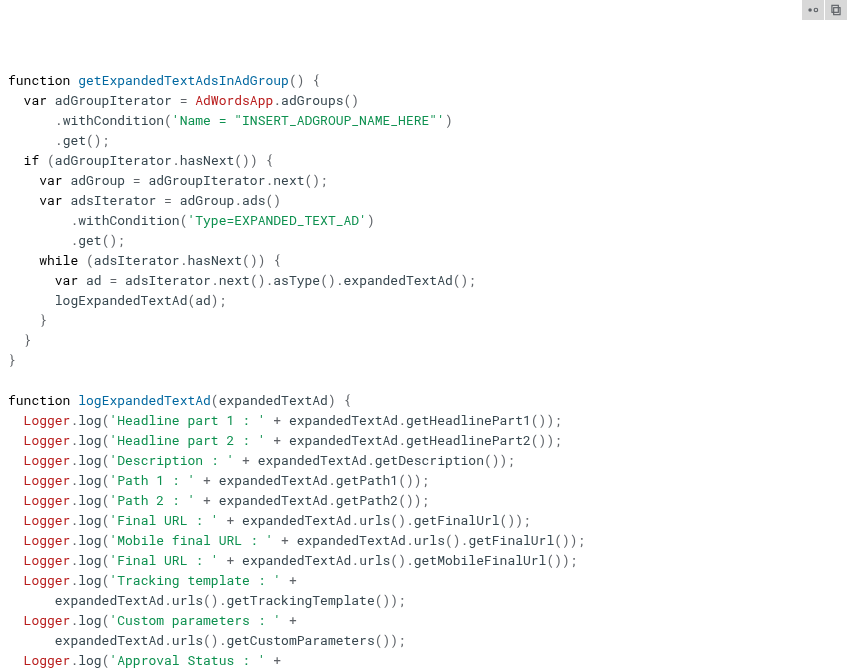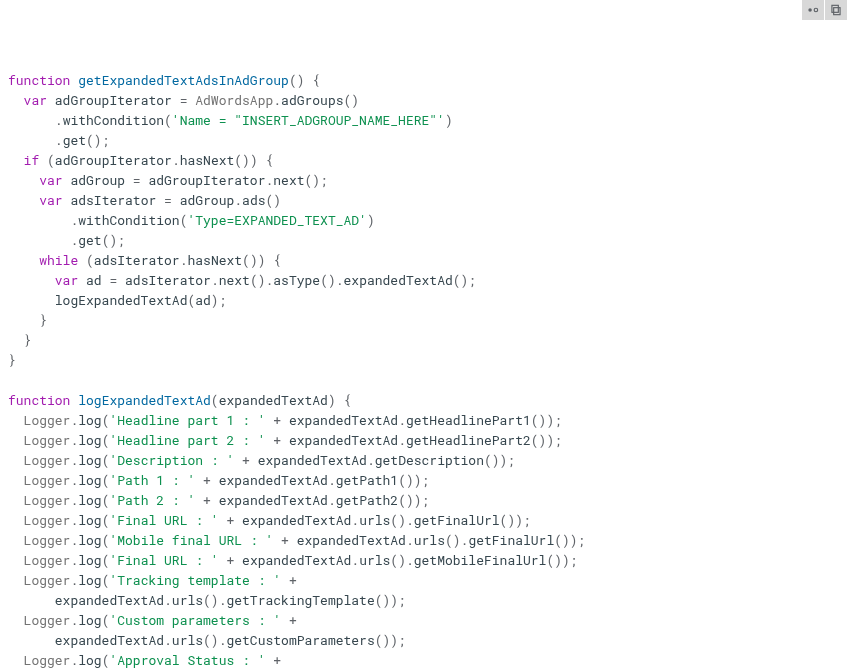--- a/index.html
+++ b/index.html
@@ -28,23 +28,23 @@
   .tool-btn {
     width: 22px;
     height: 20px;
     background: #d8d8d8;
     display: flex;
     align-items: center;
     justify-content: center;
     color: #5f6368;
   }
   .tool-btn svg { width: 14px; height: 14px; display:block; }
-  .tok-kw   { color: #a21caf; }   
+  .tok-kw   { color: #000000; }   
   .tok-fn   { color: #0369a1; }   
-  .tok-type { color: #737373; }   
+  .tok-type { color: #b91c1c; }   
   .tok-str  { color: #0d904f; }   
   .tok-punc { color: #5f6368; }   
   .tok-plain{ color: #37474f; }   
 </style>
 </head>
 <body>
 
 <div class="code-block">
   <div class="toolbar">
     <div class="tool-btn" title="toggle-theme">

